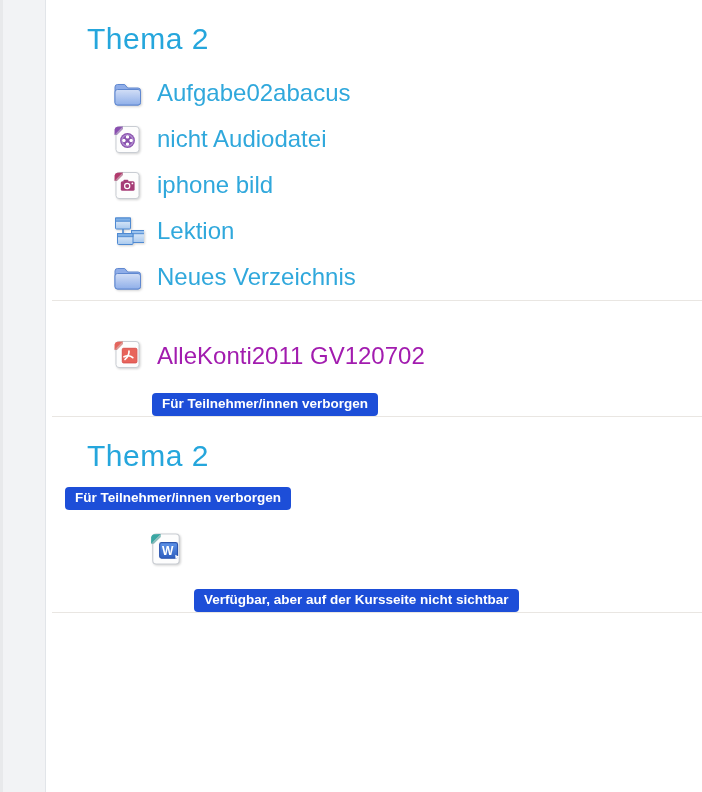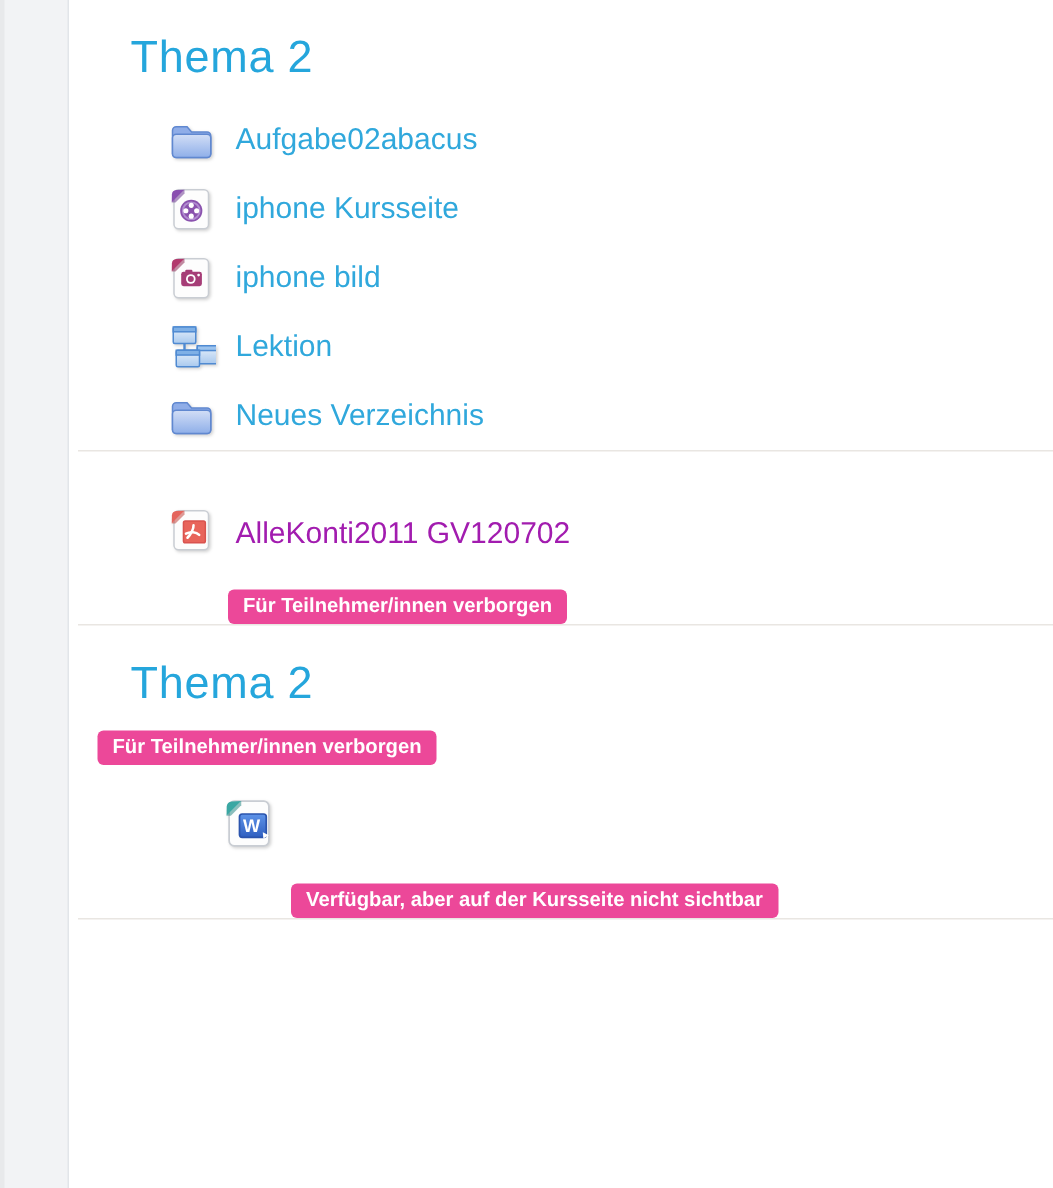--- a/index.html
+++ b/index.html
@@ -17,27 +17,27 @@
   .section2{padding-top:24px;}
   .section3{padding-top:20px;}
   h3.section-title{
     margin:0 0 0 41px;font-size:30px;line-height:38px;font-weight:400;
     color:#25a6dc;letter-spacing:0.5px;
   }
   ul.activity-list{list-style:none;margin:12px 0 0 0;padding:0;}
   li.activity{display:flex;align-items:center;height:46px;padding-left:65px;}
   li.activity .icon{flex:0 0 auto;display:flex;align-items:center;}
   li.activity svg{filter:drop-shadow(1px 1px 1px rgba(0,0,0,0.18));}
-  .act-label{margin-left:13px;font-size:20px;color:#30a8dc;text-decoration:none;cursor:pointer;}
+  .act-label{margin-left:13px;font-size:24px;color:#30a8dc;text-decoration:none;cursor:pointer;}
   .act-label.dim-text{color:#a21caf;cursor:default;}
   .act-label.dim-link{color:#85c8e9;}
   .row-single{display:flex;align-items:center;height:46px;padding-left:65px;margin-top:8px;}
   .row-word{display:flex;align-items:center;height:48px;padding-left:101px;margin-top:17px;}
   .badge{
-    display:inline-block;background:#ec4899;color:#ffffff;font-weight:bold;
+    display:inline-block;background:#1d4ed8;color:#ffffff;font-weight:bold;
     font-size:13.5px;line-height:16px;padding:3px 10px 4px;border-radius:4px;
     white-space:nowrap;
   }
   .badge-item3{margin:14px 0 0 106px;}
   .badge-sec4{margin:12px 0 0 19px;}
   .badge-item4{margin:14px 0 0 148px;}
   hr.sect-divider{border:0;border-top:1px solid #e9e6e2;margin:0 0 0 6px;}
   .hr1{margin-top:47px;} .hr2{margin-top:51px;} .hr3{margin-top:43px;}
 </style>
 </head>
@@ -88,21 +88,21 @@
             <path d="M3.5 12 L12 3.5 L6.5 3.7 A3.2 3.2 0 0 0 3.6 6.6 Z" fill="#8a4fb0"></path>
             <path d="M3.5 12 L12 3.5 L12 6 L6 12 Z" fill="#6e3a92" opacity="0.55"></path>
             <circle cx="16.5" cy="17.5" r="7.4" fill="#8a52ae"></circle>
             <circle cx="16.5" cy="17.5" r="5.6" fill="none" stroke="#b18cd0" stroke-width="1.3"></circle>
             <circle cx="16.5" cy="13.9" r="1.7" fill="#ffffff"></circle>
             <circle cx="16.5" cy="21.1" r="1.7" fill="#ffffff"></circle>
             <circle cx="12.9" cy="17.5" r="1.7" fill="#ffffff"></circle>
             <circle cx="20.1" cy="17.5" r="1.7" fill="#ffffff"></circle>
           </svg>
         </span>
-        <a class="act-label">iphone Kursseite</a>
+        <a class="act-label">nicht Audiodatei</a>
       </li>
 
       <li class="activity">
         <span class="icon">
           <svg width="33" height="33" viewBox="0 0 33 33">
             <use href="#page-shape"></use>
             <path d="M3.5 12 L12 3.5 L6.5 3.7 A3.2 3.2 0 0 0 3.6 6.6 Z" fill="#b23a6d"></path>
             <path d="M3.5 12 L12 3.5 L12 6 L6 12 Z" fill="#8f2c56" opacity="0.55"></path>
             <rect x="12.5" y="10.8" width="4.8" height="2.6" rx="0.8" fill="#a63d77"></rect>
             <rect x="9.8" y="12.2" width="13.8" height="9.6" rx="1.6" fill="#a63d77"></rect>

